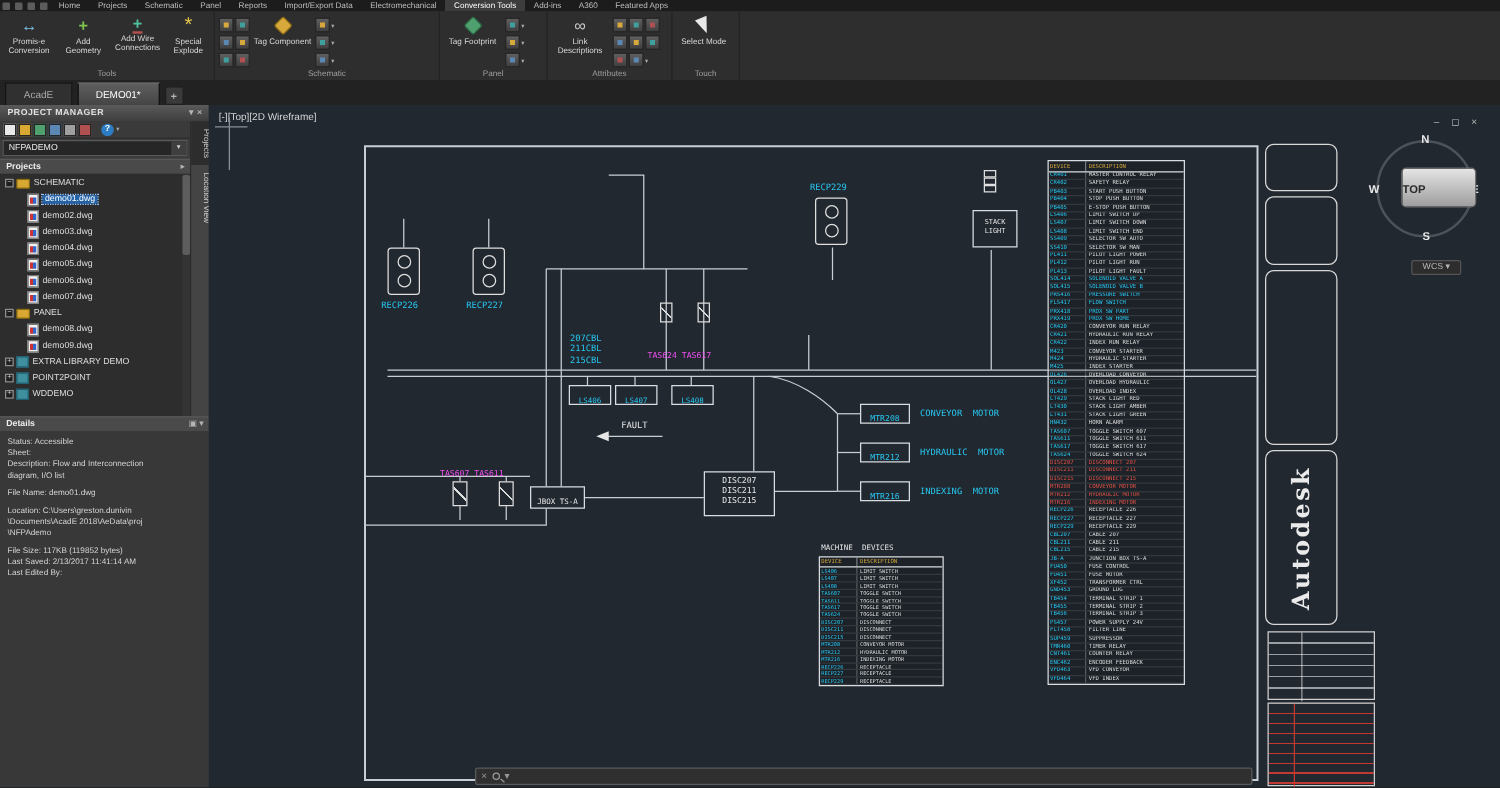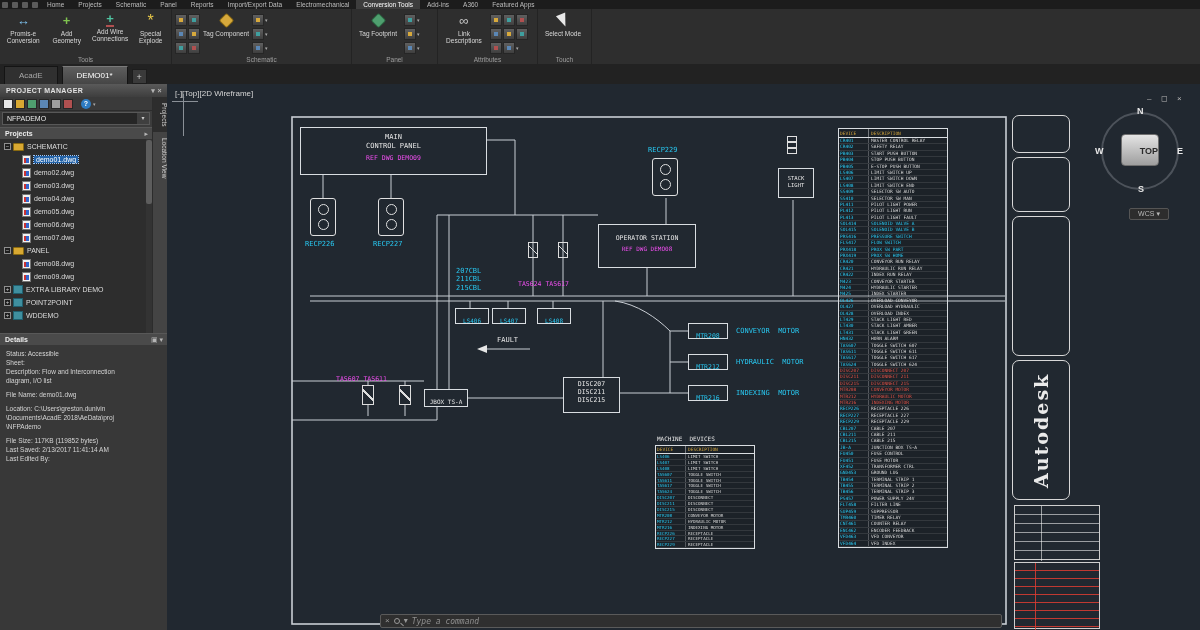--- a/index.html
+++ b/index.html
@@ -91,21 +91,21 @@
   .mdhead{display:flex;height:8px;border-bottom:1px solid #d9dde1;color:#d8a83c;font-size:4.5px;line-height:8px}
   .mdhead .t{width:30px;border-right:1px solid rgba(255,255,255,.4);padding-left:1px}
   .mdhead .d{flex:1;padding-left:2px}
   .mdrow{display:flex;height:5.9px;font-size:4.2px;line-height:5.9px;border-bottom:1px solid rgba(255,255,255,.10)}
   .mdrow .t{width:30px;color:#28c7f0;border-right:1px solid rgba(255,255,255,.25);padding-left:1px;overflow:hidden}
   .mdrow .d{flex:1;color:#dcdcdc;padding-left:2px;overflow:hidden}
   
   #viewcube{position:absolute;left:930px;top:24px;width:86px;height:86px}
   #vc-ring{position:absolute;inset:4px;border:2px solid rgba(190,195,200,.28);border-radius:50%}
   .vc-l{position:absolute;color:#e8e8e8;font-size:9px;font-weight:bold}
-  #vc-face{position:absolute;left:24px;top:26px;width:38px;height:32px;background:linear-gradient(#e4e4e4,#9e9e9e);border:1px solid #6f6f6f;border-radius:4px;color:#2a2a2a;font-size:9px;font-weight:bold;text-align:right;line-height:32px}
+  #vc-face{position:absolute;left:24px;top:26px;width:60px;height:32px;background:linear-gradient(#e4e4e4,#9e9e9e);border:1px solid #6f6f6f;border-radius:4px;color:#2a2a2a;font-size:9px;font-weight:bold;text-align:left;line-height:32px}
   #wcs{position:absolute;left:962px;top:124px;width:40px;height:12px;background:#2d2d2d;border:1px solid #555;color:#b8b8b8;font-size:7px;line-height:10px;text-align:center;border-radius:2px}
   
   #cmdbar{position:absolute;left:213px;top:530px;width:622px;height:14px;background:#2f2f2f;border:1px solid #5a5a5a;border-radius:2px;display:flex;align-items:center;gap:4px;padding:0 4px}
   #cmdbar .cbtn{color:#999;font-size:8px;line-height:12px}
   .mag{width:6px;height:6px;border:1.2px solid #999;border-radius:50%;position:relative}
   .mag::after{content:"";position:absolute;left:5px;top:5px;width:4px;height:1.2px;background:#999;transform:rotate(40deg)}
   #cmd-input{flex:1;background:transparent;border:none;outline:none;color:#bdbdbd;font-style:italic;font-size:8px;font-family:"DejaVu Sans Mono",monospace}
   #cmd-input::placeholder{color:#8f8f8f}
   .winbtn{color:#b8b8b8;font-size:8px;margin-left:5px}
   .autodesk-v{writing-mode:vertical-rl;transform:rotate(180deg);font-family:"DejaVu Serif",serif;font-weight:bold;font-size:19px;color:#eaeaea;letter-spacing:2px;position:absolute;left:0;right:0;top:0;bottom:0;display:flex;align-items:center;justify-content:center}
@@ -426,25 +426,20 @@
           <path d="M238,297 V301"></path>
         <path d="M201,321 V332"></path>
           <path d="M238,321 V332"></path>
         <path d="M301,314 H396"></path>
         <path d="M453,309 H503"></path>
         <path d="M363,265 H318"></path>
       </g>
       <polygon points="310,265 320,261 320,269" fill="#e6e6e6"></polygon>
     </svg>
 
-    <div class="cadbox" style="left:133px;top:43px;width:187px;height:48px;text-align:center;padding-top:5px">
-      <div class="cadtxt wh" style="position:static;font-size:7px">MAIN</div>
-      <div class="cadtxt wh" style="position:static;font-size:7px">CONTROL PANEL</div>
-      <div class="cadtxt mg" style="position:static;font-size:6.5px;margin-top:3px">REF DWG DEMO09</div>
-    </div>
 
     <div class="recp" style="left:143px;top:114px">
         <i></i>
         <i></i>
       </div>
     <div class="cadtxt cy" style="left:138px;top:156px;font-size:7px">RECP226</div>
     <div class="recp" style="left:211px;top:114px">
         <i></i>
         <i></i>
       </div>
@@ -458,24 +453,20 @@
     <div class="abs" style="left:619px;top:52px;width:12px">
       <div class="stackseg"></div>
         <div class="stackseg"></div>
         <div class="stackseg"></div>
     </div>
     <div class="cadbox" style="left:611px;top:84px;width:36px;height:30px;text-align:center;padding-top:6px">
       <div class="cadtxt wh" style="position:static;font-size:5.5px">STACK</div>
       <div class="cadtxt wh" style="position:static;font-size:5.5px">LIGHT</div>
     </div>
 
-    <div class="cadbox" style="left:431px;top:140px;width:98px;height:44px;text-align:center;padding-top:9px">
-      <div class="cadtxt wh" style="position:static;font-size:6.5px">OPERATOR STATION</div>
-      <div class="cadtxt mg" style="position:static;font-size:6px;margin-top:3px">REF DWG DEMO08</div>
-    </div>
 
     <div class="cadtxt cy" style="left:289px;top:165px;font-size:7px">
       <div>207CBL</div><div>211CBL</div><div>215CBL</div>
     </div>
 
     <div class="tassym" style="left:361px;top:158px;width:10px;height:16px"></div>
     <div class="tassym" style="left:391px;top:158px;width:10px;height:16px"></div>
     <div class="cadtxt mg" style="left:351px;top:196px;font-size:6.5px">TAS624 TAS617</div>
 
     <div class="cadbox" style="left:288px;top:224px;width:34px;height:16px;text-align:center">
@@ -483,21 +474,21 @@
     </div>
     <div class="cadbox" style="left:325px;top:224px;width:34px;height:16px;text-align:center">
       <span class="cadtxt cy" style="position:static;font-size:6px;line-height:15px">LS407</span>
     </div>
     <div class="cadbox" style="left:370px;top:224px;width:34px;height:16px;text-align:center">
       <span class="cadtxt cy" style="position:static;font-size:6px;line-height:15px">LS408</span>
     </div>
 
     <div class="cadtxt wh" style="left:330px;top:252px;font-size:7px">FAULT</div>
 
-    <div class="cadtxt mg" style="left:169px;top:291px;font-size:6.5px">TAS607 TAS611</div>
+    <div class="cadtxt mg" style="left:185px;top:291px;font-size:6.5px">TAS607 TAS611</div>
     <div class="tassym" style="left:195px;top:301px;width:12px;height:20px"></div>
     <div class="tassym" style="left:232px;top:301px;width:12px;height:20px"></div>
 
     <div class="cadbox" style="left:257px;top:305px;width:44px;height:18px;text-align:center">
       <span class="cadtxt wh" style="position:static;font-size:6px;line-height:17px">JBOX TS-A</span>
     </div>
 
     <div class="cadbox" style="left:396px;top:293px;width:57px;height:36px;text-align:center;padding-top:2px">
       <div class="cadtxt wh" style="position:static;font-size:6.5px">DISC207</div>
       <div class="cadtxt wh" style="position:static;font-size:6.5px">DISC211</div>
@@ -877,16 +868,15 @@
       <span class="vc-l" style="left:80px;top:38px">E</span>
       <span class="vc-l" style="left:41px;top:76px">S</span>
       <div id="vc-face">TOP</div>
     </div>
     <div id="wcs"><span>WCS</span> ▾</div>
 
     <div id="cmdbar">
       <span class="cbtn">×</span>
       <span class="mag"></span>
       <span class="cbtn">▾</span>
-      <input id="cmd-input" placeholder="Type a command" style="">
     </div>
   </div>
 </div>
 
 </body></html>

